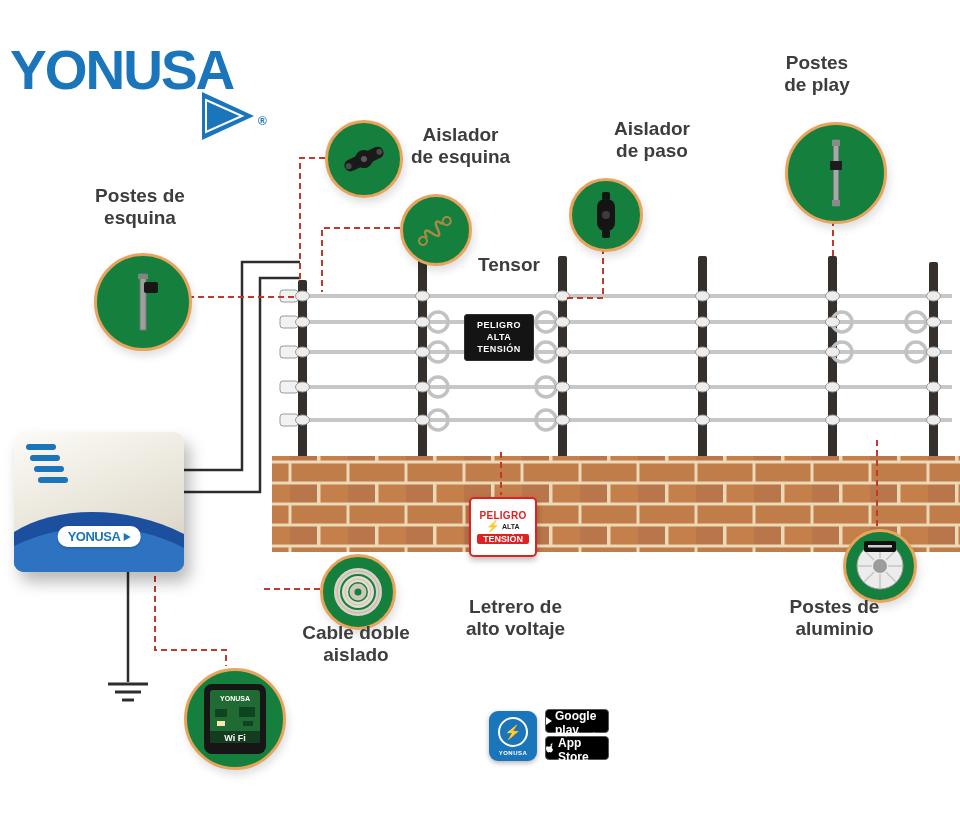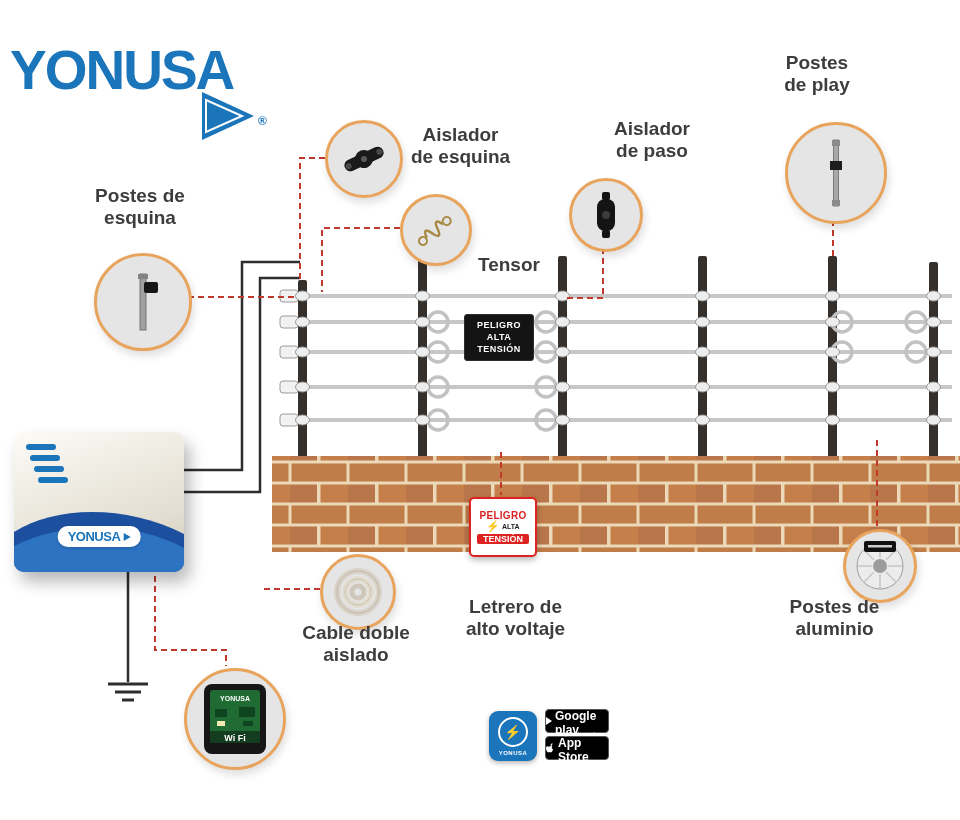--- a/index.html
+++ b/index.html
@@ -6,21 +6,21 @@
   .stage{position:relative;width:960px;height:820px;background:#ffffff;overflow:hidden;
          font-family:"Liberation Sans",sans-serif;}
   svg{display:block;}
   .layer{position:absolute;left:0;top:0;}
 
   
   .label{position:absolute;font-weight:700;color:#3d3d3d;font-size:19px;line-height:1.18;
          text-align:center;white-space:pre-line;}
 
   
-  .callout{position:absolute;border-radius:50%;background:#e5e5e5;border:3px solid #E8A45C;
+  .callout{position:absolute;border-radius:50%;background:#15803d;border:3px solid #E8A45C;
            box-shadow:2px 5px 9px rgba(0,0,0,.13);display:flex;align-items:center;justify-content:center;}
 
   
   .logo{position:absolute;left:10px;top:34px;width:290px;height:115px;}
   .logo-text{position:absolute;left:0;top:4px;font-size:55px;font-weight:700;color:#1B75BB;letter-spacing:-2px;}
   .logo-arrow{position:absolute;left:192px;top:58px;}
   .logo-reg{position:absolute;left:248px;top:80px;font-size:12px;color:#1B75BB;font-weight:700;}
 
   
   .sign-fence{position:absolute;left:464px;top:314px;width:68px;height:45px;background:#141414;

